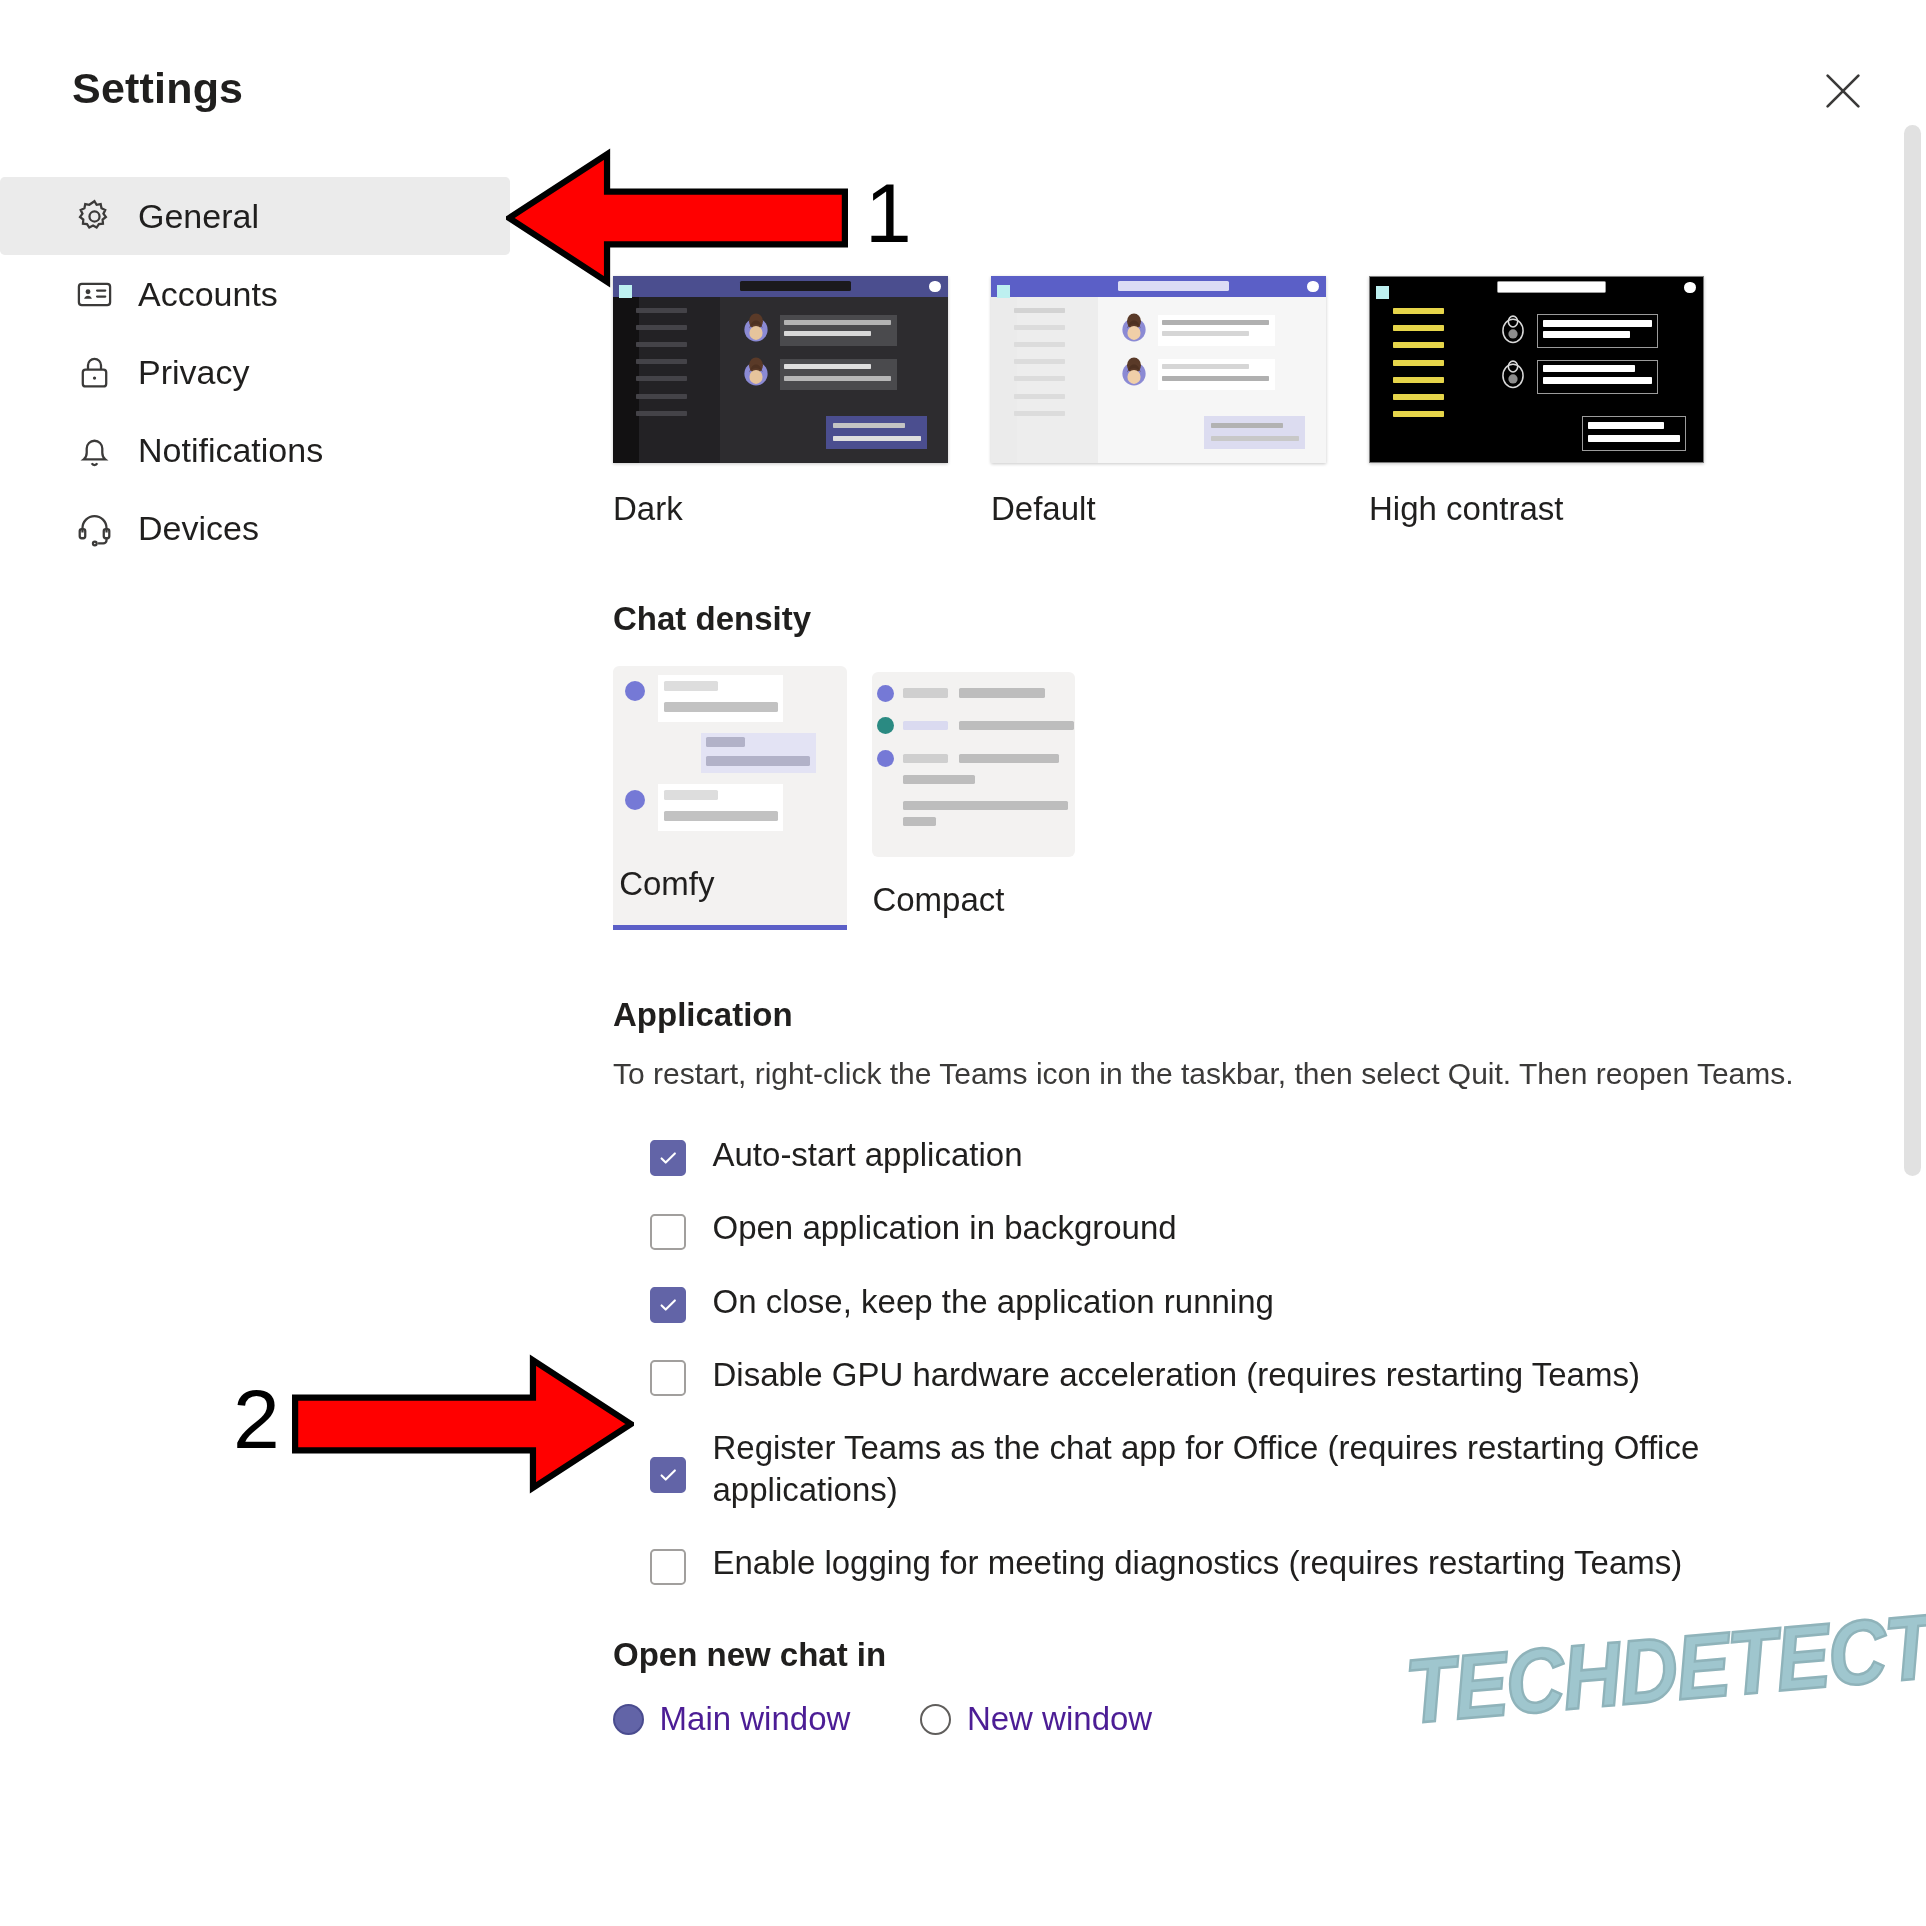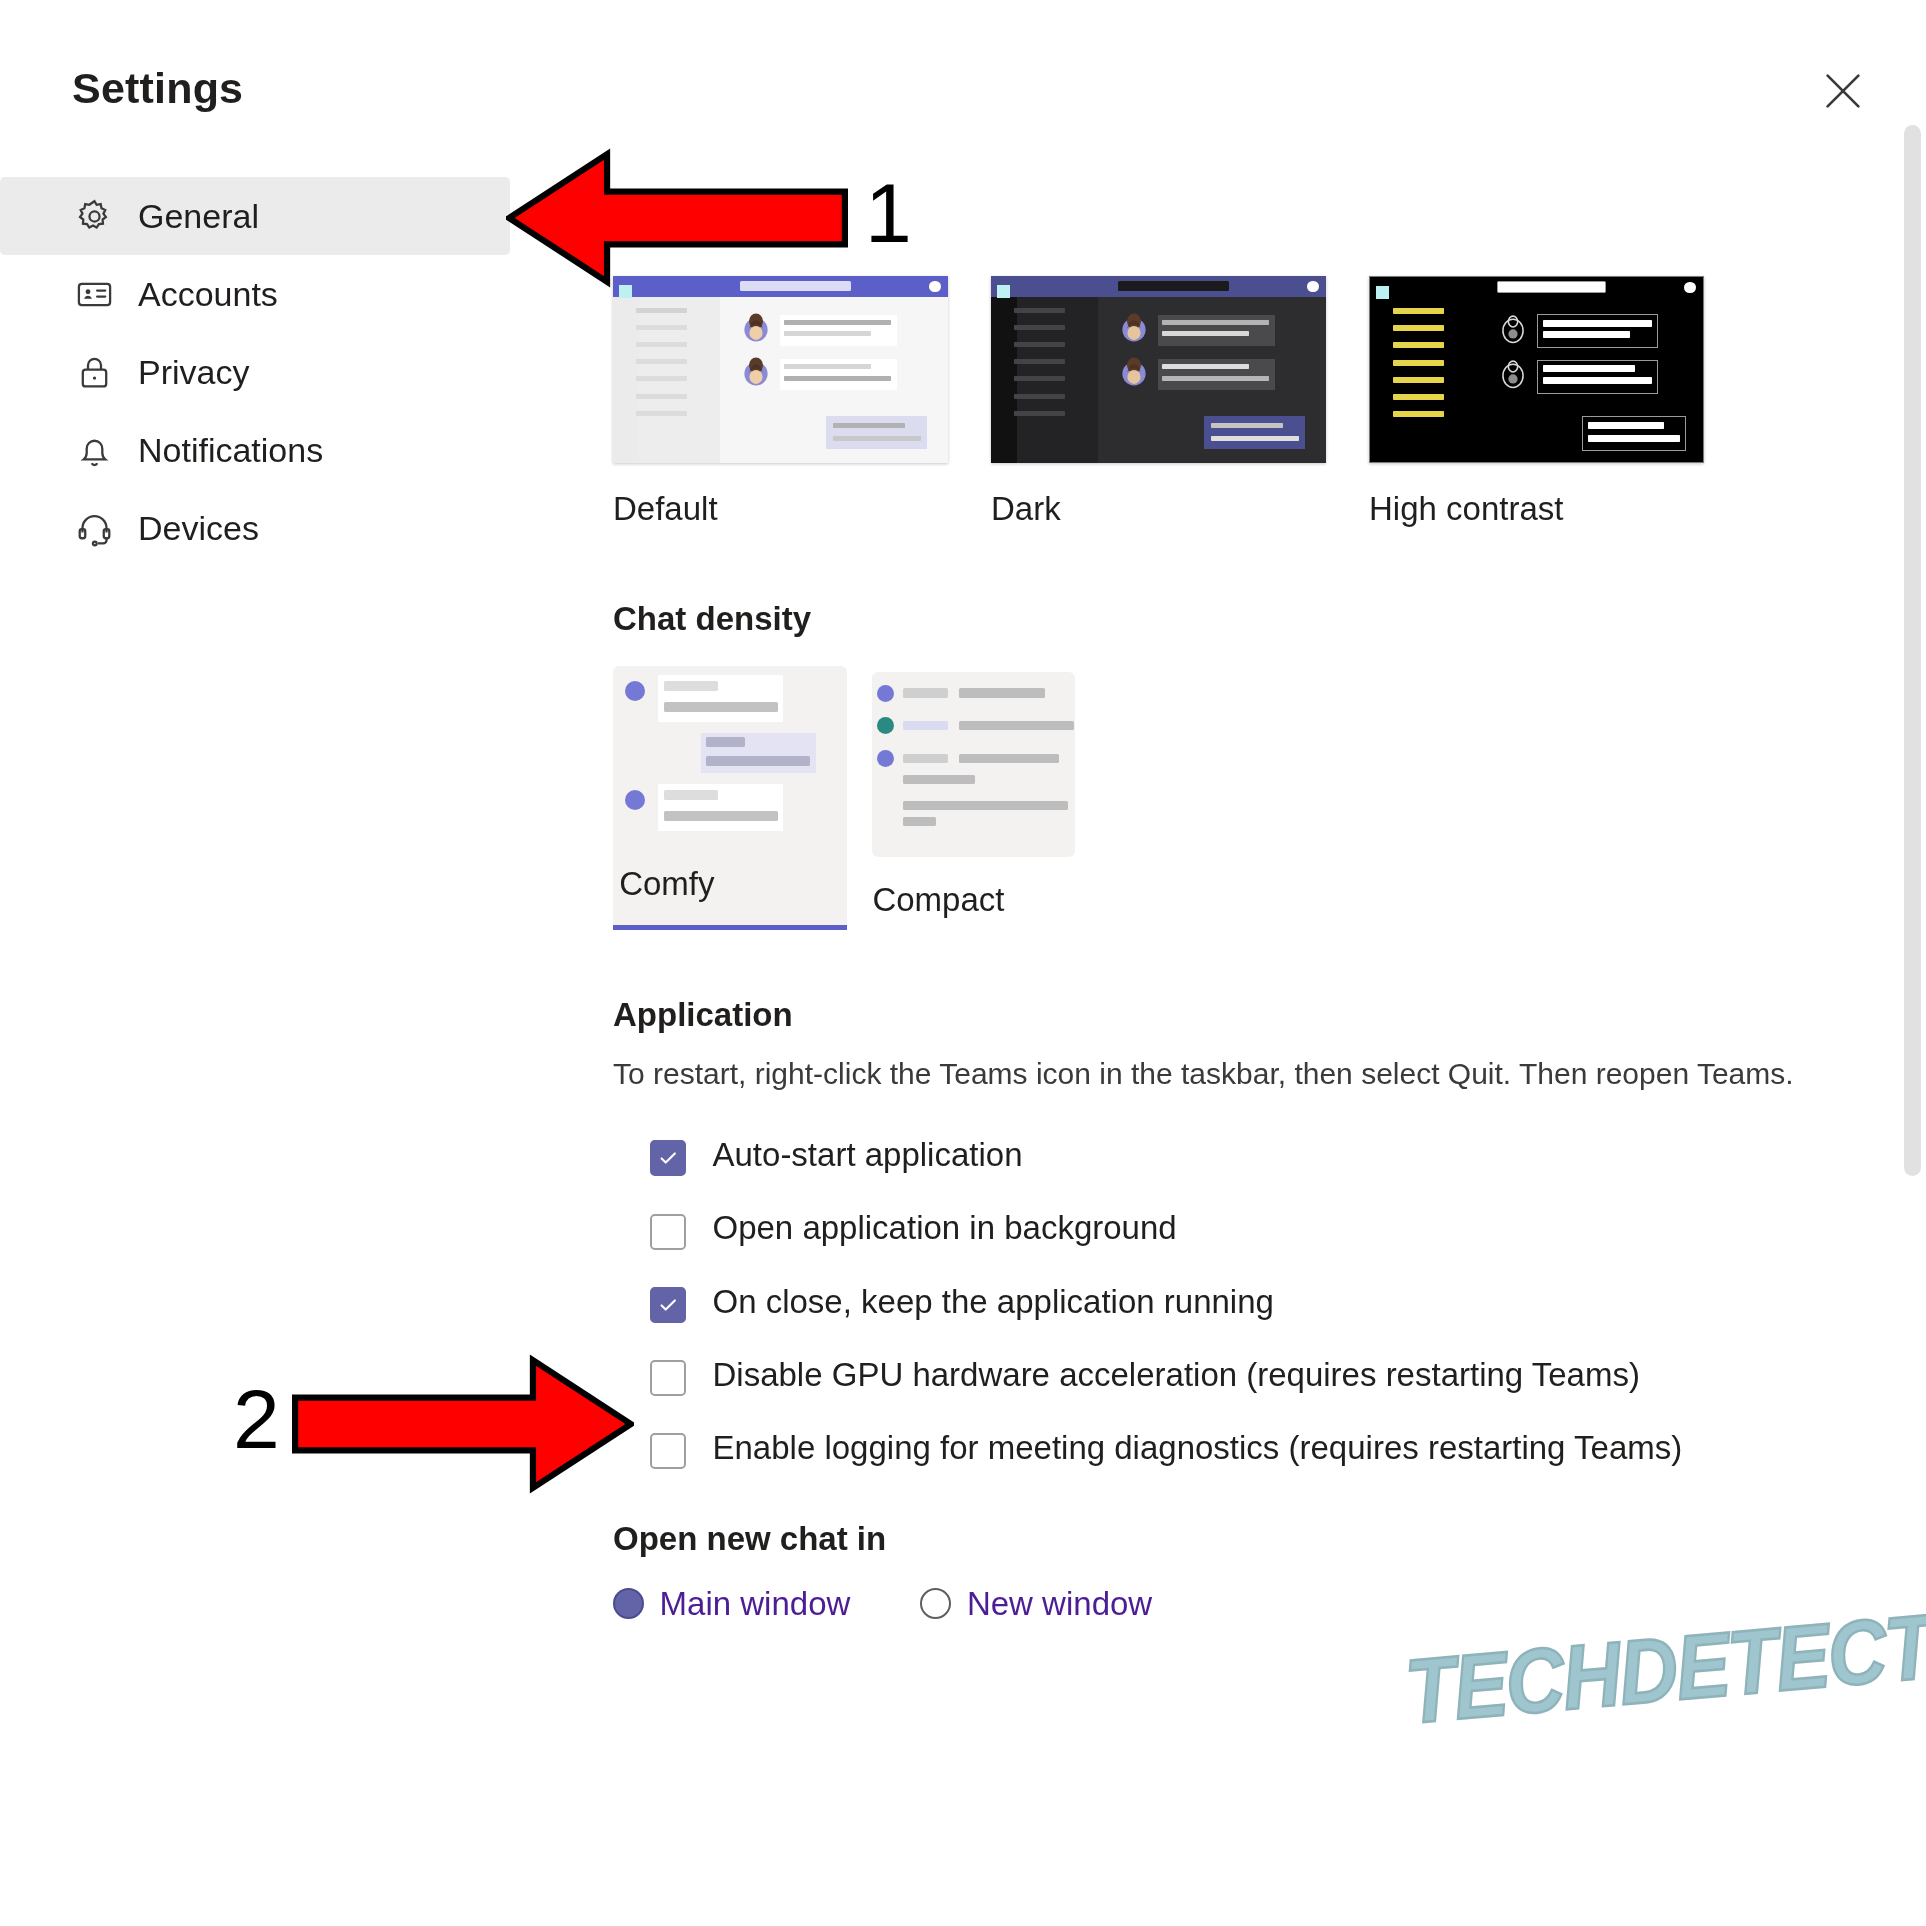--- a/index.html
+++ b/index.html
@@ -215,20 +215,66 @@
       </svg>
     </span>
     <span class="nav-label">Devices</span>
   </div>
 
 </div>
 
 <div class="content">
 
   <div class="theme-row">
+
+    <div class="theme-cell">
+      <div class="thumb" style="background:#2d2c2f;">
+        <div class="tb-bar" style="background:#4b4e8f;">
+            <div class="pill" style="background:#1b1a1d;"></div>
+            <div class="dot"></div>
+          </div>
+        <div class="tb-railleft" style="background:#121112;"></div>
+        <div class="tb-side" style="background:#232225;"></div>
+        <div class="tb-main" style="background:#2d2c2f;"></div>
+        <div class="tb-navsel"></div>
+        <div class="tb-navline" style="top:32px;background:#444348;"></div>
+        <div class="tb-navline" style="top:49px;background:#444348;"></div>
+        <div class="tb-navline" style="top:66px;background:#444348;"></div>
+        <div class="tb-navline" style="top:83px;background:#444348;"></div>
+        <div class="tb-navline" style="top:100px;background:#444348;"></div>
+        <div class="tb-navline" style="top:118px;background:#444348;"></div>
+        <div class="tb-navline" style="top:135px;background:#444348;"></div>
+        <div class="tb-avatar" style="left:130px;top:36px;">
+          <svg width="26" height="31" viewBox="0 0 33 40">
+              <circle cx="16.5" cy="23" r="15" fill="#8b8ad4"></circle>
+              <ellipse cx="16.5" cy="12" rx="9" ry="10" fill="#5a3a28"></ellipse>
+              <ellipse cx="16.5" cy="27" rx="8.5" ry="9" fill="#e6c49c"></ellipse>
+              <path d="M8 21c3-7 14-7 17 0 0 0-2-10-8.5-10S8 21 8 21z" fill="#4e3121"></path>
+            </svg>
+        </div>
+        <div class="tb-msg" style="left:167px;top:39px;width:117px;height:31px;background:#4a4a4d;"></div>
+        <div class="tb-line" style="left:171px;top:44px;width:107px;background:#b3b3b3;"></div>
+        <div class="tb-line" style="left:171px;top:55px;width:87px;background:#d8d8d8;"></div>
+        <div class="tb-avatar" style="left:130px;top:80px;">
+          <svg width="26" height="31" viewBox="0 0 33 40">
+              <circle cx="16.5" cy="23" r="15" fill="#8b8ad4"></circle>
+              <ellipse cx="16.5" cy="12" rx="9" ry="10" fill="#5a3a28"></ellipse>
+              <ellipse cx="16.5" cy="27" rx="8.5" ry="9" fill="#e6c49c"></ellipse>
+              <path d="M8 21c3-7 14-7 17 0 0 0-2-10-8.5-10S8 21 8 21z" fill="#4e3121"></path>
+            </svg>
+        </div>
+        <div class="tb-msg" style="left:167px;top:83px;width:117px;height:31px;background:#4a4a4d;"></div>
+        <div class="tb-line" style="left:171px;top:88px;width:87px;background:#dedede;"></div>
+        <div class="tb-line" style="left:171px;top:100px;width:107px;background:#b6b6b6;"></div>
+        <div class="tb-reply" style="left:213px;top:140px;width:101px;height:33px;background:#4b4e8f;"></div>
+        <div class="tb-line" style="left:220px;top:147px;width:72px;background:#c4c4c4;"></div>
+        <div class="tb-line" style="left:220px;top:160px;width:88px;background:#dedede;"></div>
+      </div>
+      <div class="theme-name">Dark</div>
+    </div>
 
     <div class="theme-cell">
       <div class="thumb" style="background:#f8f8f8;">
         <div class="tb-bar">
             <div class="pill"></div>
             <div class="dot"></div>
           </div>
         <div class="tb-railleft" style="background:#ebebeb;"></div>
         <div class="tb-side" style="background:#ededed;"></div>
         <div class="tb-main" style="background:#f6f6f6;"></div>
@@ -263,66 +309,20 @@
         <div class="tb-line" style="left:171px;top:88px;width:87px;background:#d6d6d6;"></div>
         <div class="tb-line" style="left:171px;top:100px;width:107px;background:#b0b0b0;"></div>
         <div class="tb-reply" style="left:213px;top:140px;width:101px;height:33px;background:#dcdcf0;"></div>
         <div class="tb-line" style="left:220px;top:147px;width:72px;background:#b2b2b2;"></div>
         <div class="tb-line" style="left:220px;top:160px;width:88px;background:#c8c8c8;"></div>
       </div>
       <div class="theme-name">Default</div>
     </div>
 
     <div class="theme-cell">
-      <div class="thumb" style="background:#2d2c2f;">
-        <div class="tb-bar" style="background:#4b4e8f;">
-            <div class="pill" style="background:#1b1a1d;"></div>
-            <div class="dot"></div>
-          </div>
-        <div class="tb-railleft" style="background:#121112;"></div>
-        <div class="tb-side" style="background:#232225;"></div>
-        <div class="tb-main" style="background:#2d2c2f;"></div>
-        <div class="tb-navsel"></div>
-        <div class="tb-navline" style="top:32px;background:#444348;"></div>
-        <div class="tb-navline" style="top:49px;background:#444348;"></div>
-        <div class="tb-navline" style="top:66px;background:#444348;"></div>
-        <div class="tb-navline" style="top:83px;background:#444348;"></div>
-        <div class="tb-navline" style="top:100px;background:#444348;"></div>
-        <div class="tb-navline" style="top:118px;background:#444348;"></div>
-        <div class="tb-navline" style="top:135px;background:#444348;"></div>
-        <div class="tb-avatar" style="left:130px;top:36px;">
-          <svg width="26" height="31" viewBox="0 0 33 40">
-              <circle cx="16.5" cy="23" r="15" fill="#8b8ad4"></circle>
-              <ellipse cx="16.5" cy="12" rx="9" ry="10" fill="#5a3a28"></ellipse>
-              <ellipse cx="16.5" cy="27" rx="8.5" ry="9" fill="#e6c49c"></ellipse>
-              <path d="M8 21c3-7 14-7 17 0 0 0-2-10-8.5-10S8 21 8 21z" fill="#4e3121"></path>
-            </svg>
-        </div>
-        <div class="tb-msg" style="left:167px;top:39px;width:117px;height:31px;background:#4a4a4d;"></div>
-        <div class="tb-line" style="left:171px;top:44px;width:107px;background:#b3b3b3;"></div>
-        <div class="tb-line" style="left:171px;top:55px;width:87px;background:#d8d8d8;"></div>
-        <div class="tb-avatar" style="left:130px;top:80px;">
-          <svg width="26" height="31" viewBox="0 0 33 40">
-              <circle cx="16.5" cy="23" r="15" fill="#8b8ad4"></circle>
-              <ellipse cx="16.5" cy="12" rx="9" ry="10" fill="#5a3a28"></ellipse>
-              <ellipse cx="16.5" cy="27" rx="8.5" ry="9" fill="#e6c49c"></ellipse>
-              <path d="M8 21c3-7 14-7 17 0 0 0-2-10-8.5-10S8 21 8 21z" fill="#4e3121"></path>
-            </svg>
-        </div>
-        <div class="tb-msg" style="left:167px;top:83px;width:117px;height:31px;background:#4a4a4d;"></div>
-        <div class="tb-line" style="left:171px;top:88px;width:87px;background:#dedede;"></div>
-        <div class="tb-line" style="left:171px;top:100px;width:107px;background:#b6b6b6;"></div>
-        <div class="tb-reply" style="left:213px;top:140px;width:101px;height:33px;background:#4b4e8f;"></div>
-        <div class="tb-line" style="left:220px;top:147px;width:72px;background:#c4c4c4;"></div>
-        <div class="tb-line" style="left:220px;top:160px;width:88px;background:#dedede;"></div>
-      </div>
-      <div class="theme-name">Dark</div>
-    </div>
-
-    <div class="theme-cell">
       <div class="thumb" style="background:#000;border:1.6px solid #7a7a7a;box-sizing:border-box;">
         <div class="tb-bar" style="background:#000;border-bottom:1.6px solid #9b9b9b;">
           <div class="pill" style="background:#fff;border:1.6px solid #9b9b9b;box-sizing:border-box;top:3.9px;height:11.7px;"></div>
             <div class="dot"></div>
         </div>
         <div class="tb-railleft" style="background:#000;border-right:1.6px solid #9b9b9b;"></div>
         <div class="tb-side" style="background:#000;border-right:1.6px solid #9b9b9b;"></div>
         <div class="tb-main" style="background:#000;"></div>
         <div class="tb-navsel"></div>
         <div class="tb-navline" style="top:31px;background:#e6d54a;height:6.2px;"></div>
@@ -433,20 +433,29 @@
         </div>
         <div class="opt-label">On close, keep the application running</div>
       </div>
 
       <div class="opt">
         <div class="spacer"></div>
         <div class="cb off"></div>
         <div class="opt-label">Disable GPU hardware acceleration (requires restarting Teams)</div>
       </div>
 
+      <div class="opt two-line">
+        <div class="spacer"></div>
+        <div class="cb on">
+          <svg width="22" height="22" viewBox="0 0 24 24">
+              <path d="M5 12.5l4.5 4.5L19.5 7" fill="none" stroke="#fff" stroke-width="2.3" stroke-linecap="round" stroke-linejoin="round"></path>
+            </svg>
+        </div>
+        <div class="opt-label">Register Teams as the chat app for Office (requires restarting Office applications)</div>
+      </div>
 
       <div class="opt">
         <div class="spacer"></div>
         <div class="cb off"></div>
         <div class="opt-label">Enable logging for meeting diagnostics (requires restarting Teams)</div>
       </div>
 
     </div>
   </div>
 

